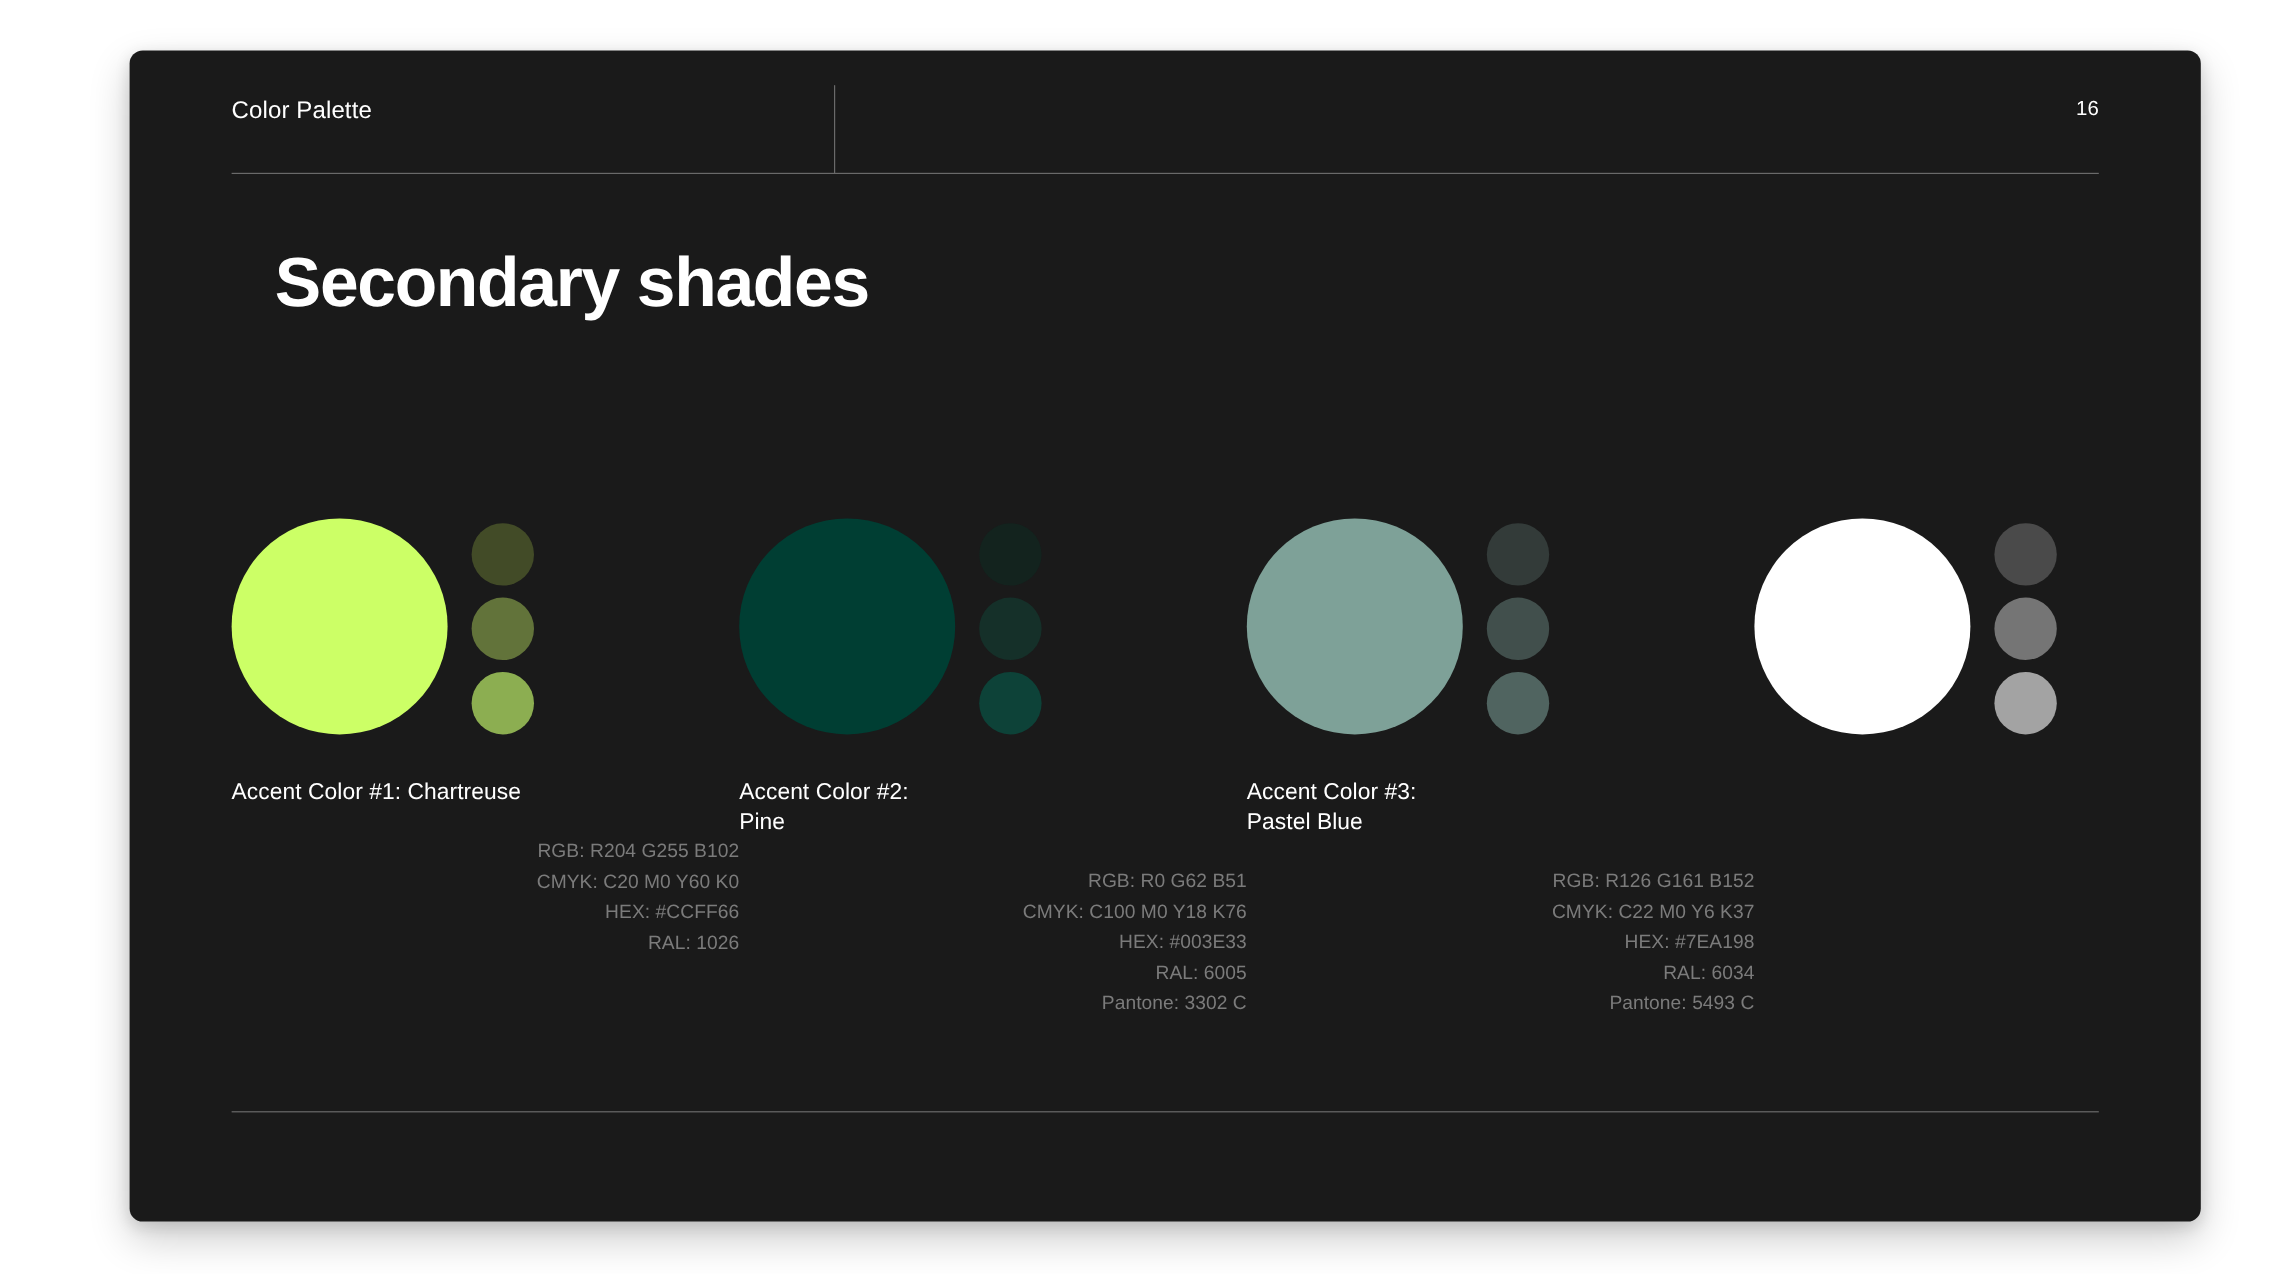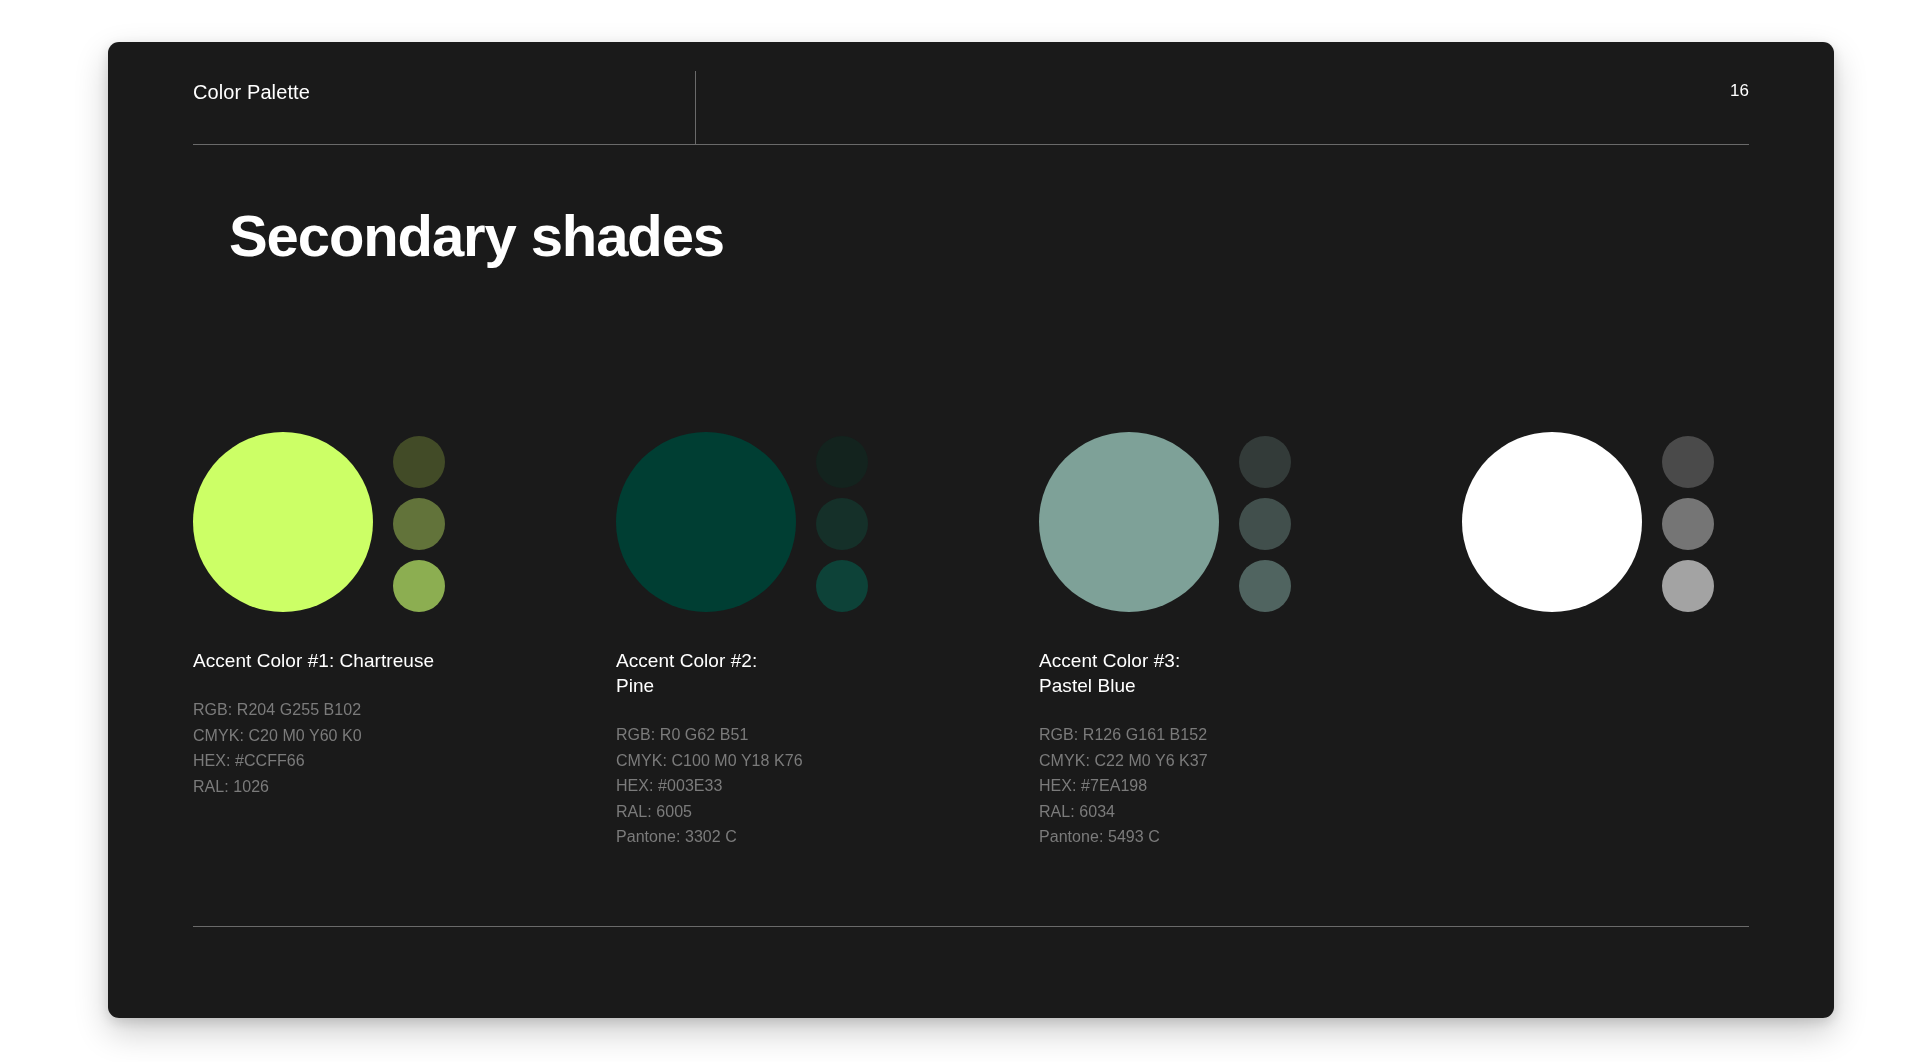--- a/index.html
+++ b/index.html
@@ -139,20 +139,21 @@
     white-space: pre-line;
     letter-spacing: 0.05px;
   }
 
   .swatch-specs {
     margin-top: 24px;
     font-size: 16px;
     line-height: 25.5px;
     color: #7b7b7b;
     letter-spacing: 0.05px;
+    text-align: right;
   }
 
   .spec-line { white-space: nowrap; }
 
   
   .footer-rule {
     position: absolute;
     left: 85px;
     top: 884px;
     width: 1556px;

